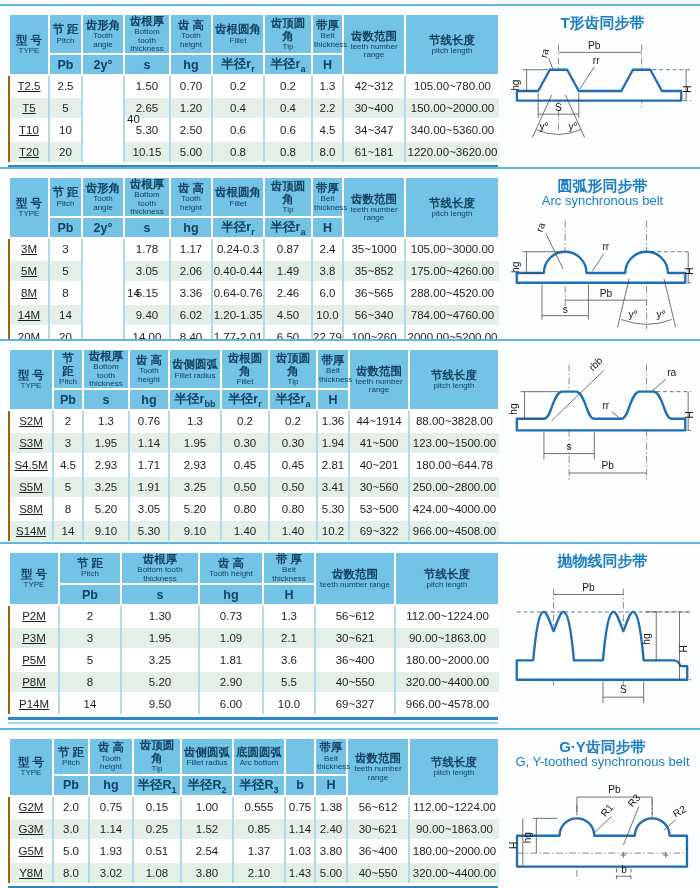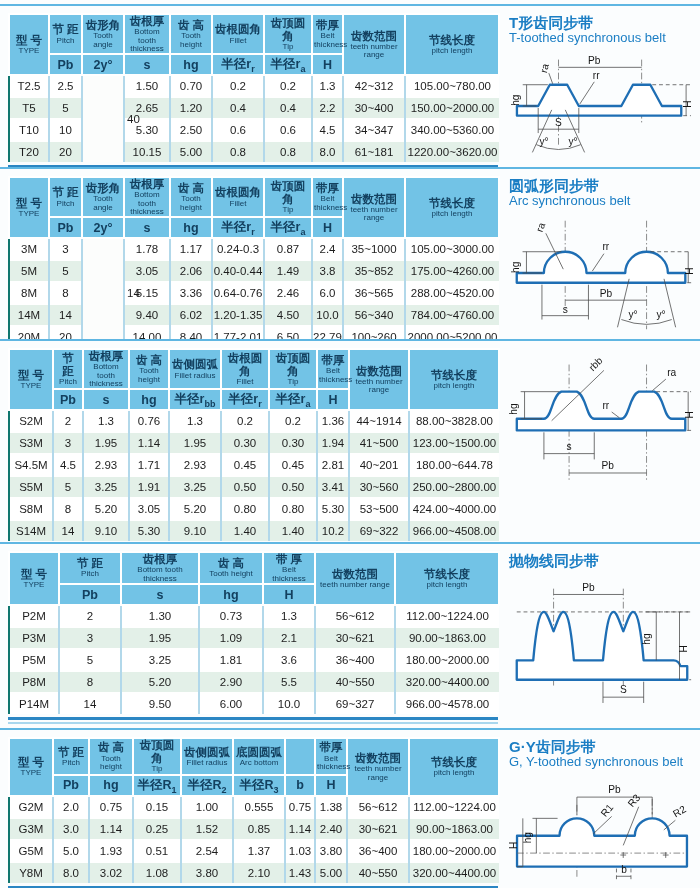--- a/index.html
+++ b/index.html
@@ -28,26 +28,26 @@
   table.spec th .cn{font-size:11.5px;font-weight:bold;line-height:1.15;}
   table.spec th .en{font-size:8px;font-weight:normal;line-height:1.05;}
   table.spec th.sub{font-size:12.5px;font-weight:bold;height:19px;}
   table.spec th.sub sub{font-size:9px;}
   table.spec td{
     border-left:2px solid #b2d8ea;border-top:2px solid #ffffff;
     background:#ffffff;
     font-size:11.5px;color:#1d1d1d;text-align:center;
     height:20px;padding:0;white-space:nowrap;
   }
-  table.spec td:first-child{border-left:2px solid #0f766e;}
+  table.spec td:first-child{border-left:2px solid #a16207;text-decoration:underline;}
   table.spec tr.alt td{background:#e3f0e8;}
   table.spec td.mergeCell{background:#fcfdfc;padding-left:44px;}
   .bar1{height:3px;background:#2b86c3;width:490px;margin-top:3px;}
   .bar2{height:2px;background:#a9d7ee;width:490px;margin-top:2px;}
-  .rightPanel{flex:1;padding:1px 4px 0 12px;box-sizing:border-box;}
+  .rightPanel{flex:1;padding:1px 4px 0 12px;box-sizing:border-box;text-align:center;}
   .titleCn{color:#1b7ec4;font-size:15px;font-weight:bold;line-height:1.15;margin:0;}
   .titleEn{color:#1b7ec4;font-size:13px;line-height:1.15;margin:0;}
   svg.diagram{display:block;margin-top:2px;}
   svg .profile{fill:#ffffff;stroke:#1e6eb4;stroke-width:2.4;stroke-linejoin:round;}
   svg .dim{stroke:#4a4a4a;stroke-width:0.8;fill:none;}
   svg .cline{stroke:#6a6a6a;stroke-width:0.8;fill:none;stroke-dasharray:7 2.5 1.5 2.5;}
   svg .dash{stroke:#4a4a4a;stroke-width:0.8;fill:none;stroke-dasharray:4 3;}
   svg text{font-family:"Liberation Sans","DejaVu Sans",sans-serif;font-size:10.5px;fill:#161616;}
 </style>
 </head>
@@ -169,21 +169,20 @@
               <td>61~181</td>
               <td>1220.00~3620.00</td>
             </tr>
           </tbody>
         </table>
       <div class="bar1"></div>
 
     </div>
     <div class="rightPanel">
       <p class="titleCn">T形齿同步带</p>
-      <p class="titleEn">T-toothed synchronous belt</p>
       <svg class="diagram" width="186" height="116" viewBox="0 0 192 120">
         <line class="cline" x1="51" y1="12" x2="51" y2="100"></line>
         <line class="cline" x1="137" y1="12" x2="137" y2="78"></line>
         <path class="profile" d="M8,60 L30,60 L42,38 L60,38 L72,60 L116,60 L128,38 L146,38 L158,60 L178,60 L178,70 L8,70 Z"></path>
         <line class="dim" x1="51" y1="20" x2="137" y2="20"></line>
         <text x="88" y="17" text-anchor="middle">Pb</text>
         <text x="40" y="22" text-anchor="middle" transform="rotate(-75 40 22)">ra</text>
         <line class="dim" x1="41" y1="26" x2="45" y2="37"></line>
         <text x="90" y="32" text-anchor="middle">rr</text>
         <line class="dim" x1="88" y1="35" x2="73" y2="58"></line>

